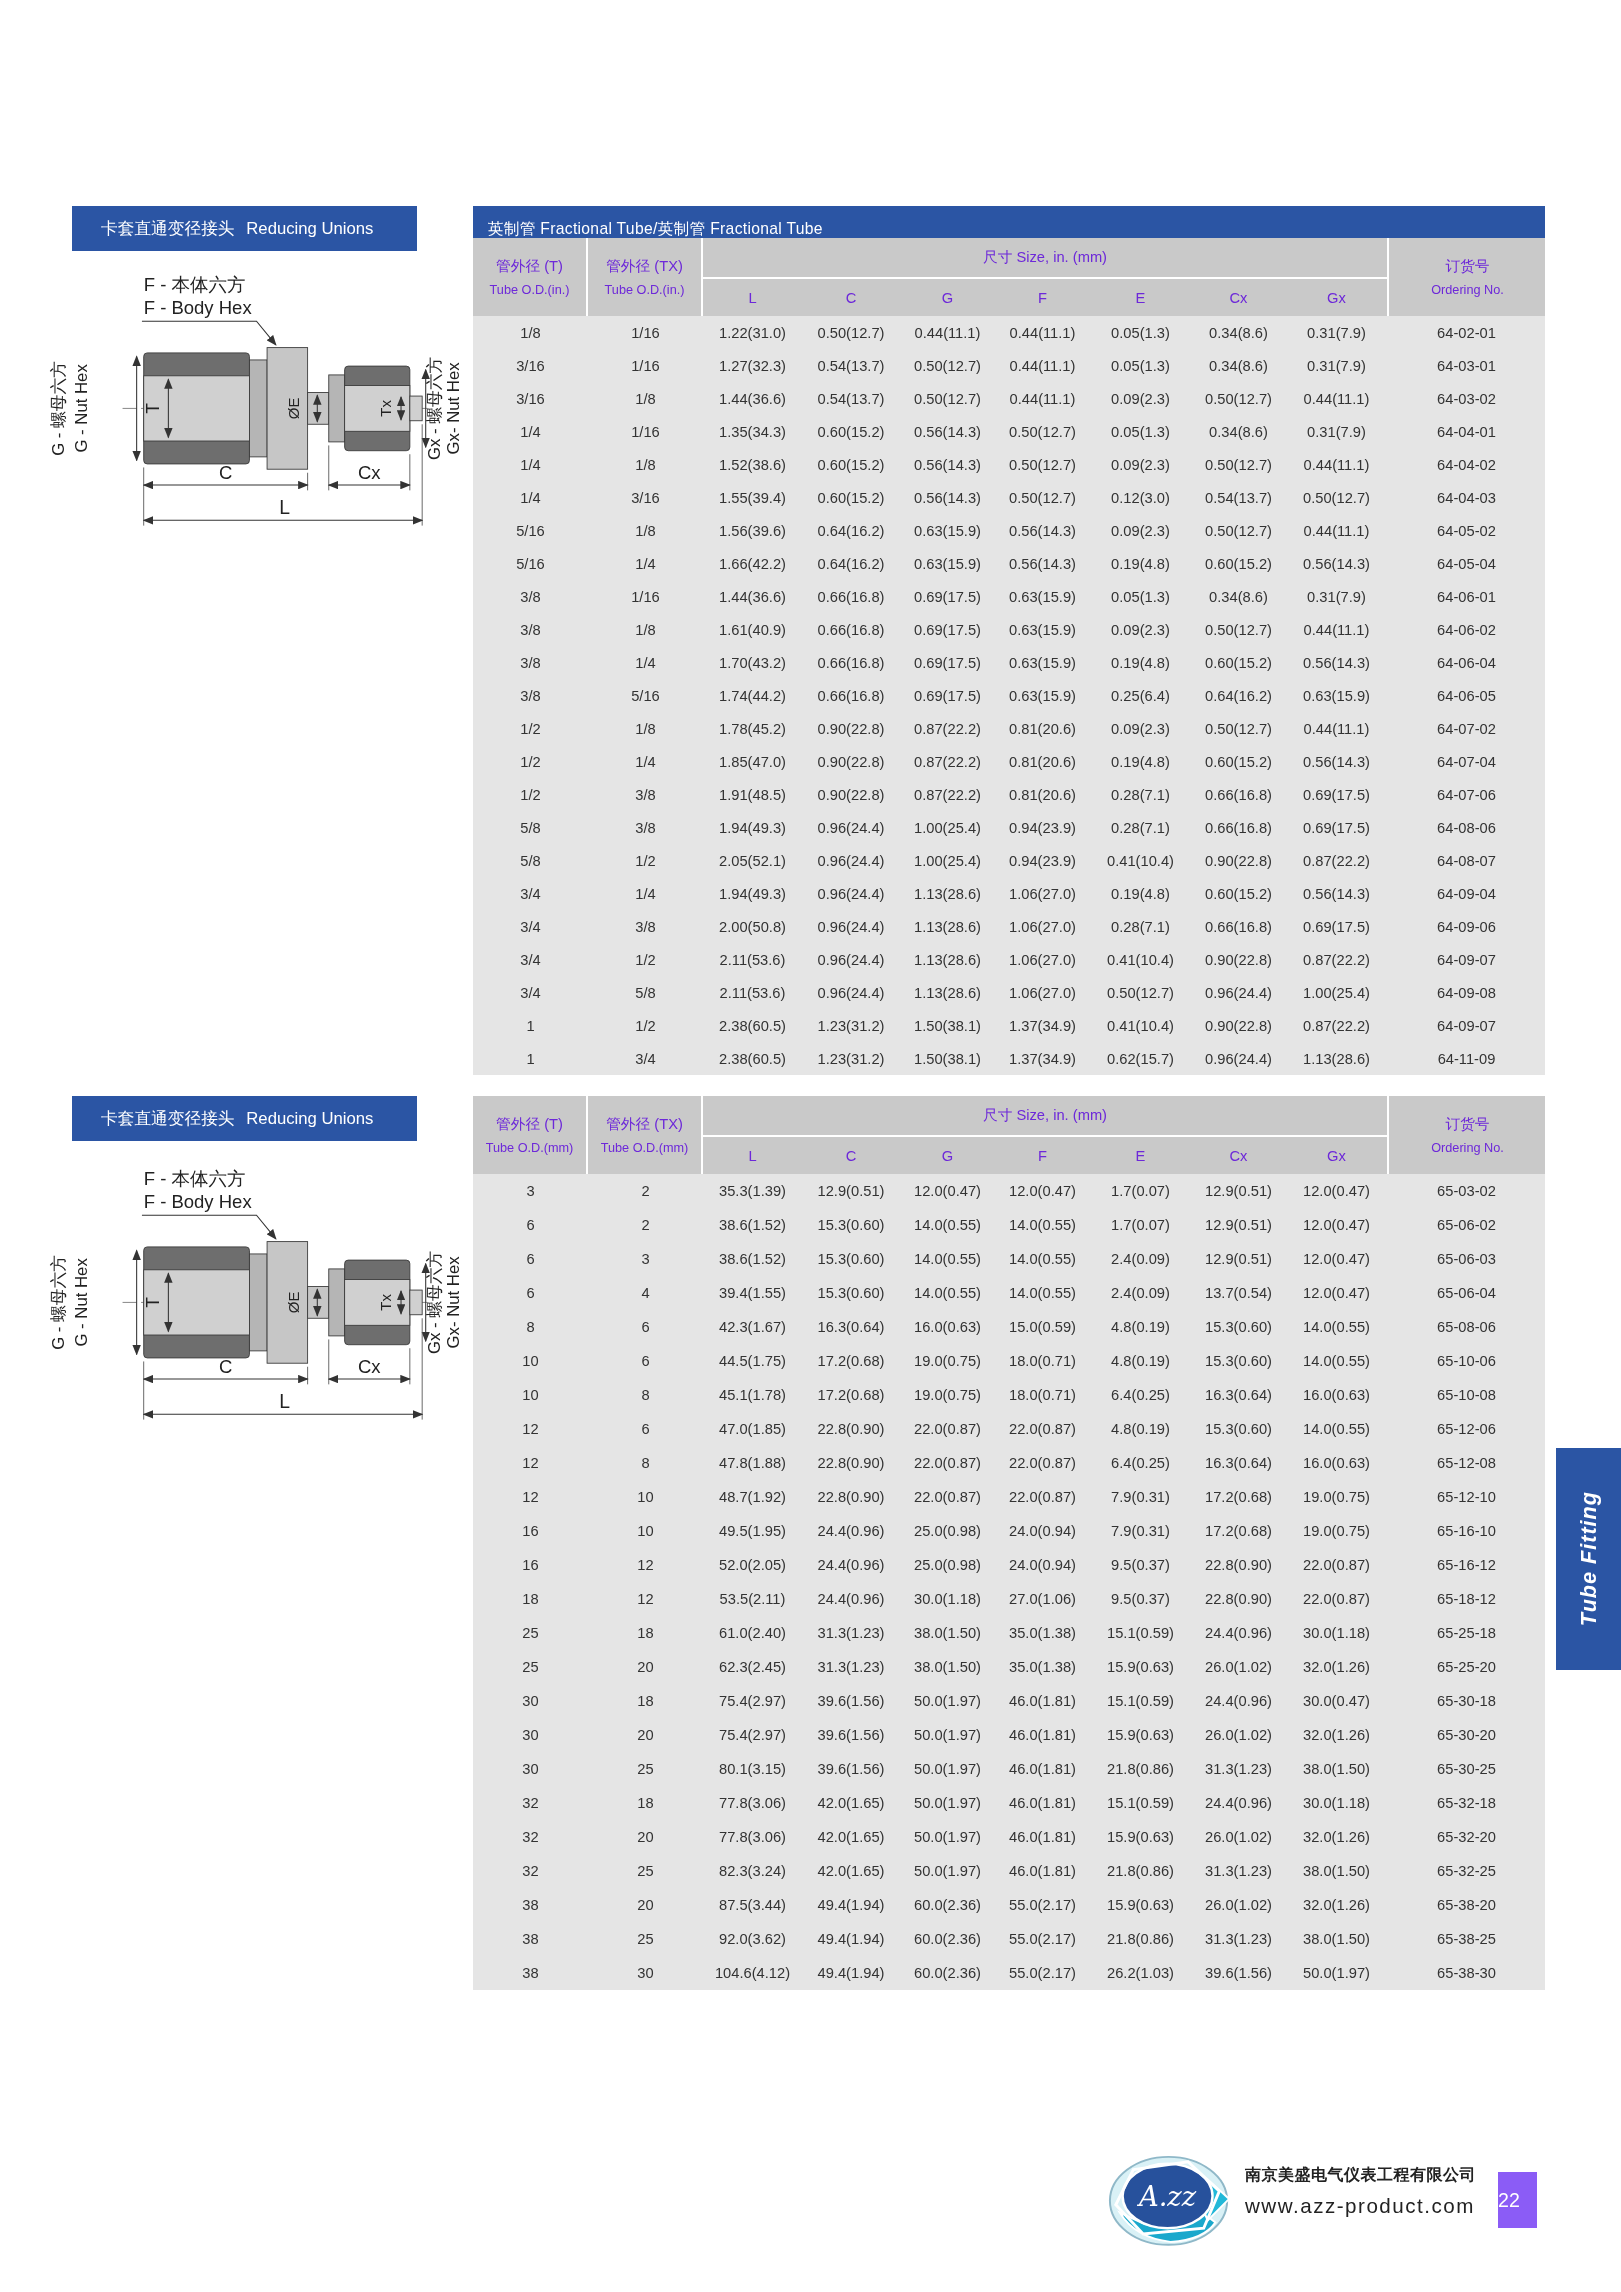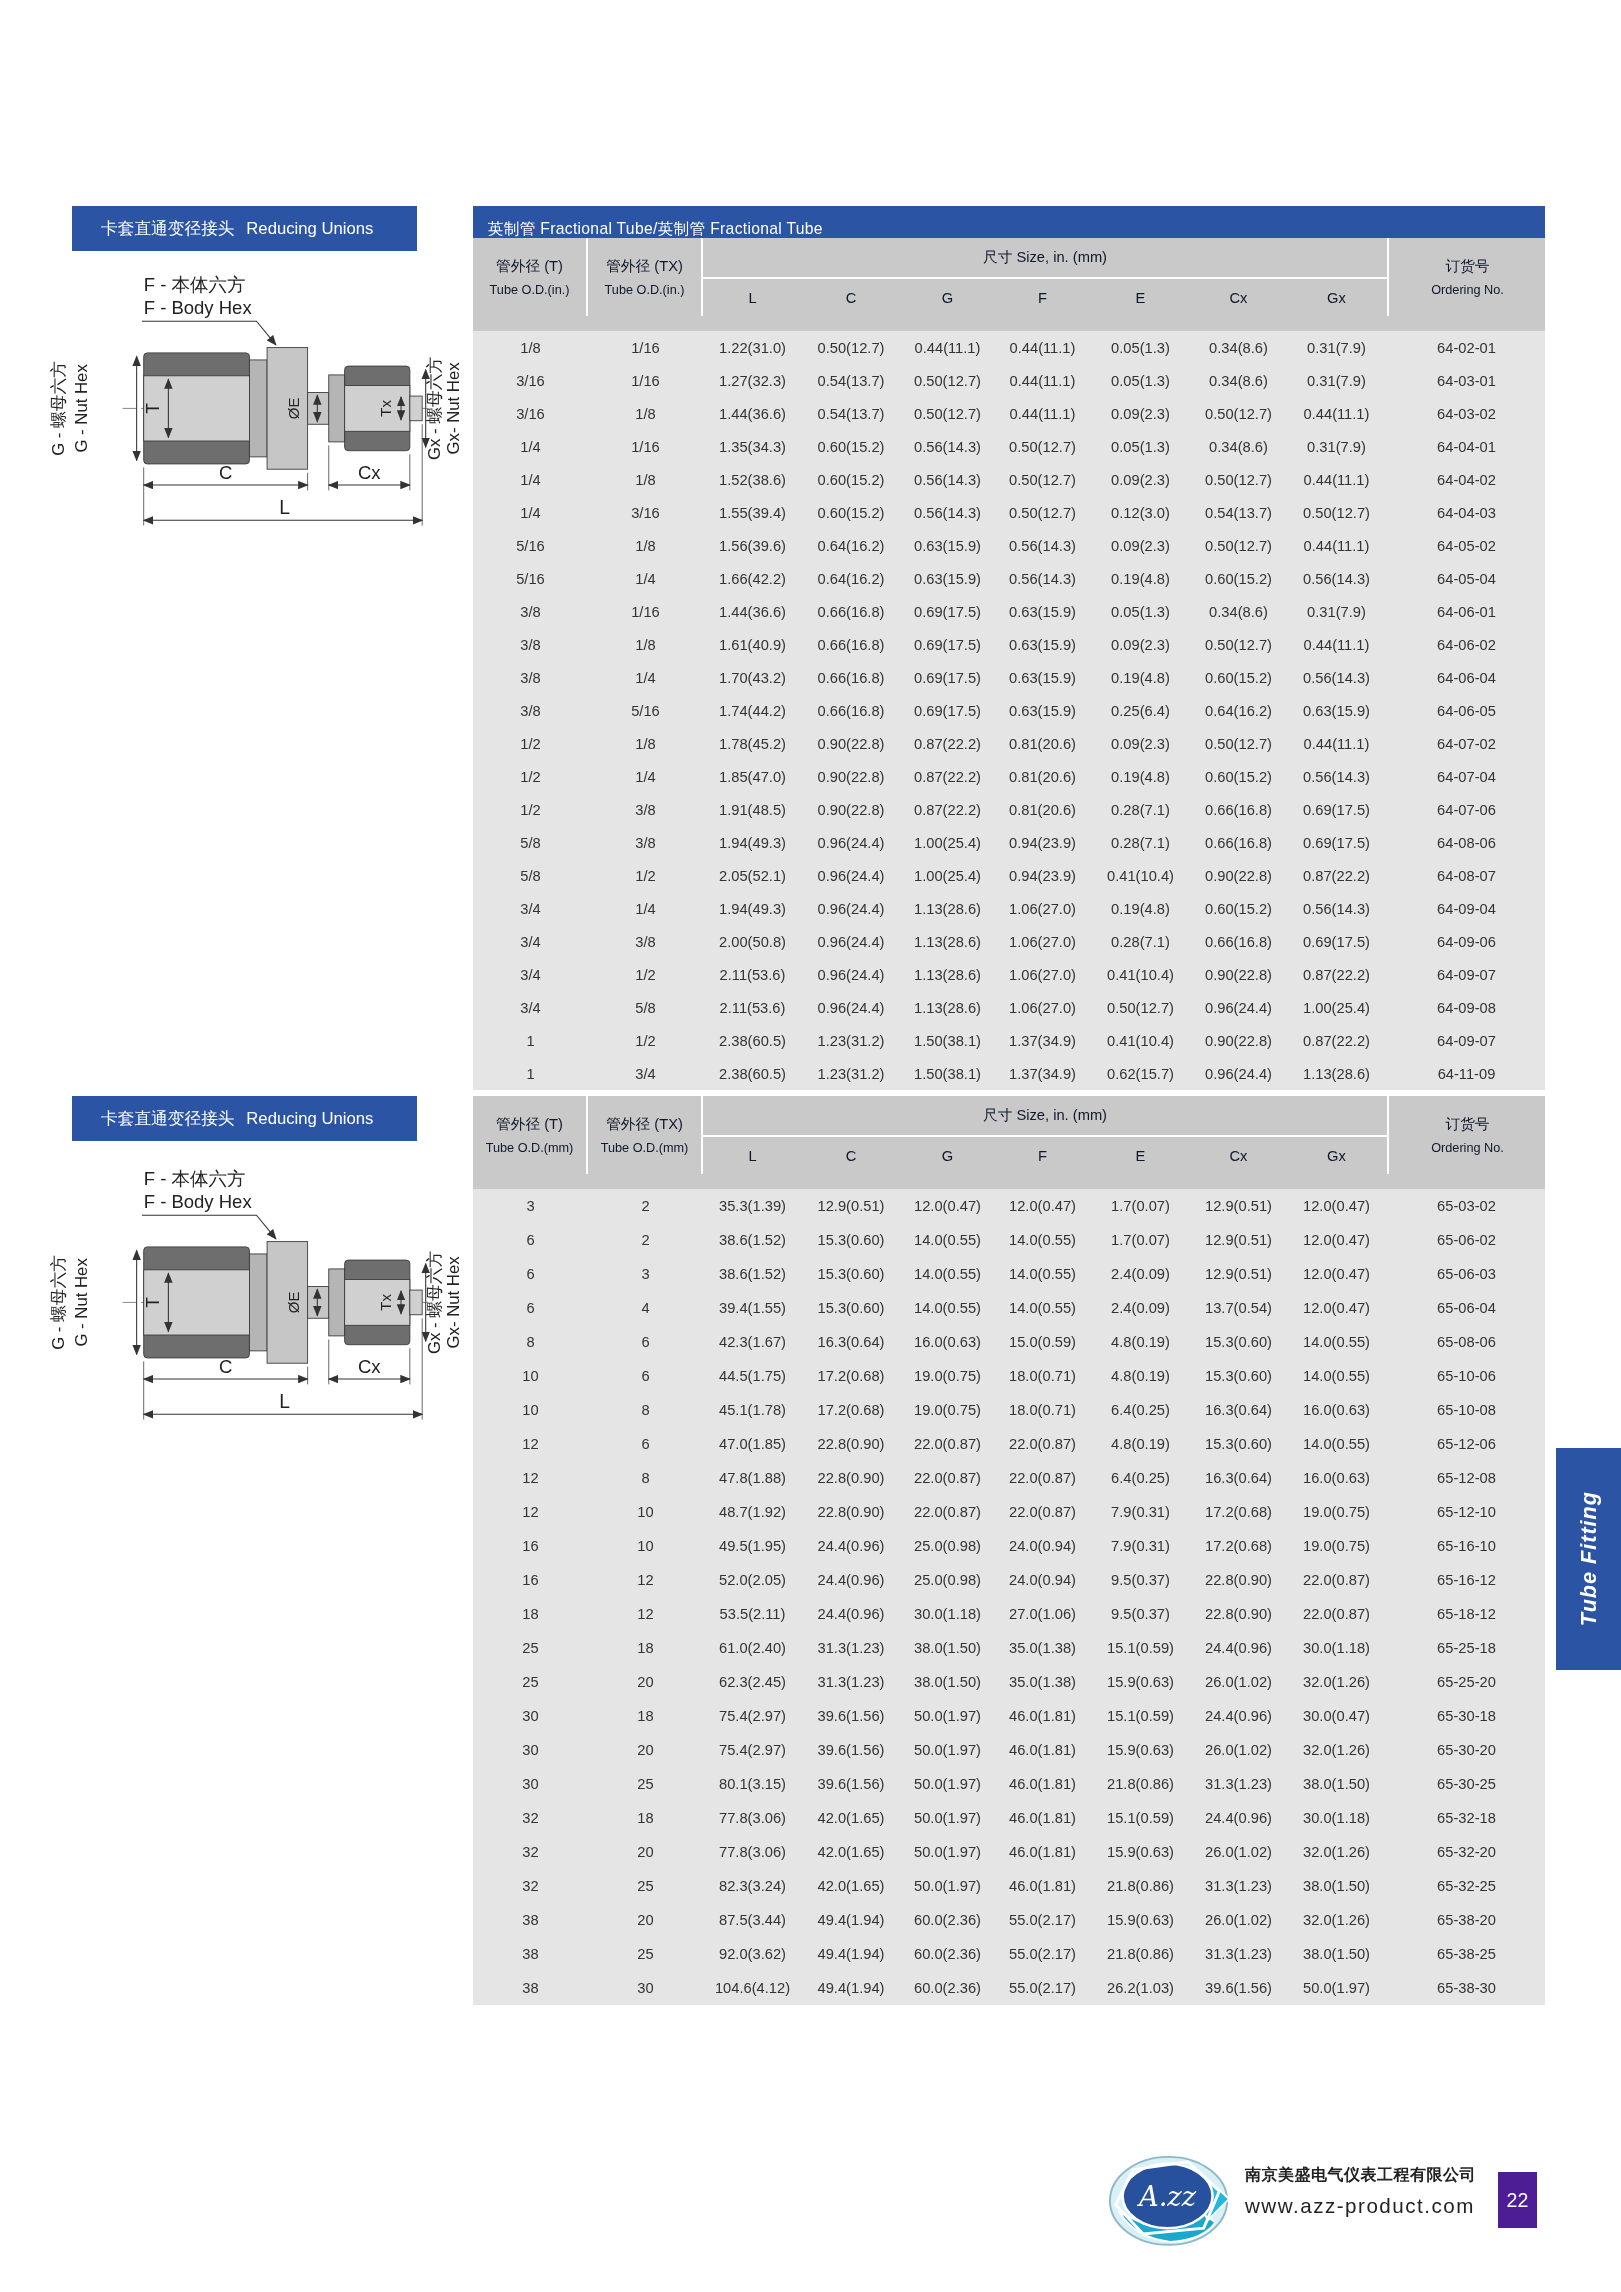--- a/index.html
+++ b/index.html
@@ -18,23 +18,23 @@
   #diagram1{top:263px}
   #diagram2{top:1157px}
   .diagram svg{display:block;width:100%;height:auto;}
 
   
   .dtable{position:absolute;left:473px;width:1072px;}
   #ftable{top:206px}
   #mtable{top:1096px}
   .tbar{height:32px;background:#2b55a4;color:#fff;font-size:15.7px;line-height:45px;
         padding-left:14.7px;box-sizing:border-box;letter-spacing:0.3px;}
-  .thead{height:93px;background:#c9c9c9;display:grid;
+  .thead{height:78px;background:#c9c9c9;display:grid;
          grid-template-columns:115px 115px 99px 98px 95px 95px 101px 95px 101px 159px;
-         grid-template-rows:41px 37px;box-sizing:border-box;color:#0f172a;}
+         grid-template-rows:41px 37px;box-sizing:border-box;color:#6d28d9;}
   .hcell{display:flex;flex-direction:column;align-items:center;justify-content:center;box-sizing:border-box;}
   .hcell-t{grid-column:1;grid-row:1/3;border-right:2px solid #fff;}
   .hcell-tx{grid-column:2;grid-row:1/3;border-right:2px solid #fff;}
   .hsize{grid-column:3/10;grid-row:1;display:flex;align-items:center;justify-content:center;
          border-bottom:2px solid #fff;font-size:14.7px;box-sizing:border-box;}
   .hsub{grid-row:2;display:flex;align-items:center;justify-content:center;font-size:14.7px;}
   .hcell-order{grid-column:10;grid-row:1/3;border-left:2px solid #fff;}
   .hline1{font-size:14.7px;margin-bottom:6.9px;}
   .hline2{font-size:12.7px;}
   .tbody{background:#e5e5e5;}
@@ -48,22 +48,22 @@
   .side-tab{position:absolute;left:1556px;top:1448px;width:65px;height:222px;background:#2b55a4;
             display:flex;align-items:center;justify-content:center;}
   .side-tab span{writing-mode:vertical-rl;transform:rotate(180deg);color:#fff;
                  font-style:italic;font-weight:bold;font-size:21.6px;letter-spacing:1px;}
 
   
   .footer-logo{position:absolute;left:1106px;top:2152px;width:129px;height:98px;}
   .footer-text{position:absolute;left:1245px;top:2165px;width:245px;}
   .footer-company{font-size:16px;color:#222;letter-spacing:0.5px;white-space:nowrap;font-weight:bold;}
   .footer-site{font-size:20.6px;color:#222;letter-spacing:1.5px;margin-top:7.8px;white-space:nowrap;}
-  .page-num{position:absolute;left:1498px;top:2172px;width:39px;height:56px;background:#4c1d95;
-            color:#fff;font-size:19.6px;display:flex;align-items:center;justify-content:center;}
+  .page-num{position:absolute;left:1498px;top:2172px;width:39px;height:56px;background:#8b5cf6;
+            color:#fff;font-size:19.6px;display:flex;align-items:center;}
 </style>
 </head>
 <body>
 
 <div class="page">
 
   <div class="secbar" id="secbar1">
     <span class="cn">卡套直通变径接头</span>
     <span class="en">Reducing Unions</span>
   </div>

